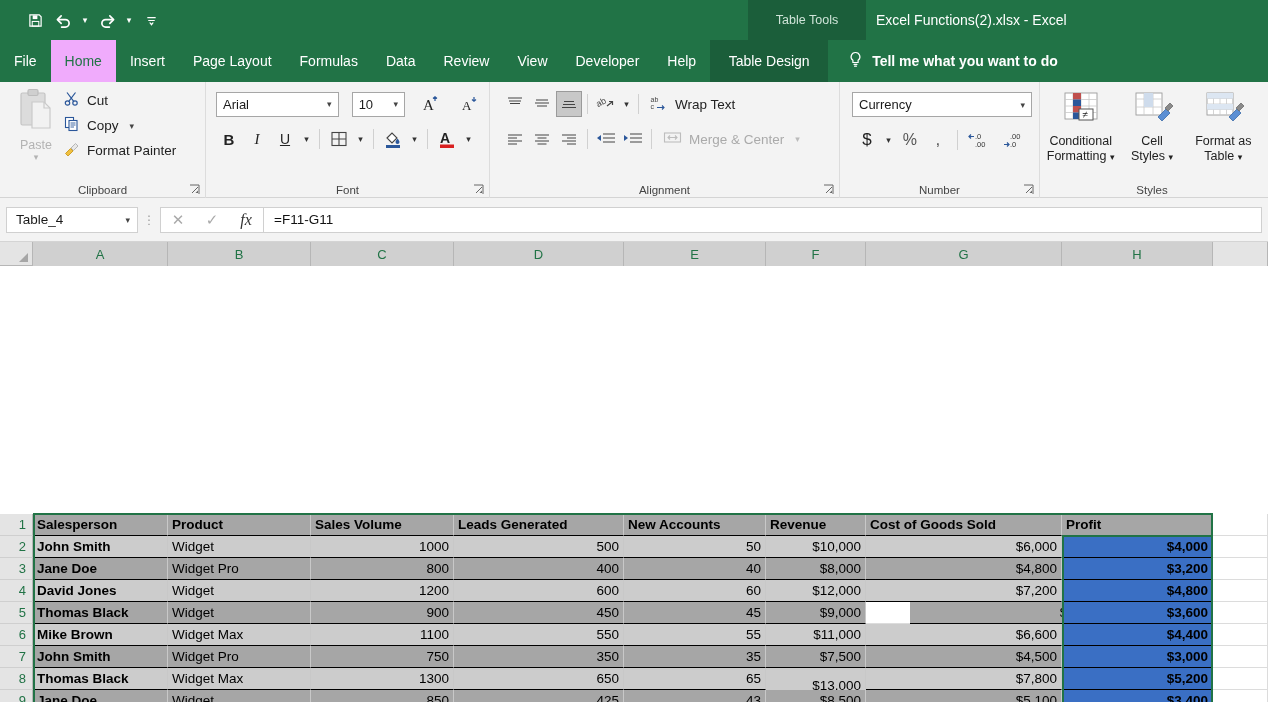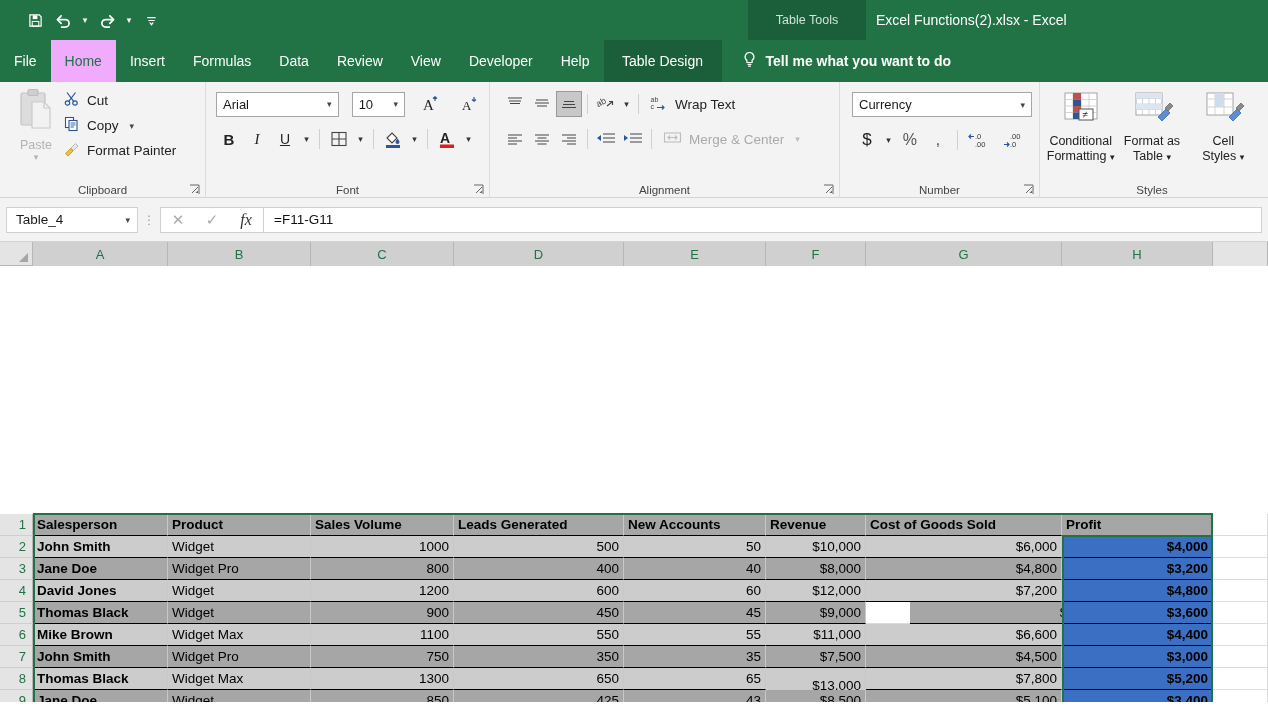--- a/index.html
+++ b/index.html
@@ -308,20 +308,21 @@
     </div>
   </div>
   <div class="tabletools">Table Tools</div>
   <div class="doctitle">Excel Functions(2).xlsx  -  Excel</div>
 </div>
 
 <div class="tabbar">
   <div class="tab">File</div>
   <div class="tab active">Home</div>
   <div class="tab">Insert</div>
+  <div class="tab">Page Layout</div>
   <div class="tab">Formulas</div>
   <div class="tab">Data</div>
   <div class="tab">Review</div>
   <div class="tab">View</div>
   <div class="tab">Developer</div>
   <div class="tab">Help</div>
   <div class="tab contextual">Table Design</div>
   <div class="tellme">
     <span>
       <svg width="15" height="18" viewBox="0 0 15 18">
@@ -602,45 +603,45 @@
             </svg>
         </span>
         <span class="cap">Conditional</span>
         <span class="cap"><span>Formatting</span> <span style="font-size:9px">▾</span></span>
       </div>
       <div class="stylebtn">
         <span>
           <svg width="44" height="38" viewBox="0 0 44 38">
               <g transform="translate(6,2)">
                 <rect x="0" y="0" width="26" height="22" fill="#fff" stroke="#9c9c9c" stroke-width="0.9"></rect>
+                <path d="M8 0v22M17 0v22M0 6h26M0 14h26" stroke="#c9c9c9" stroke-width="0.8"></path>
+                <rect x="8" y="0" width="9" height="14" fill="#cfdcec"></rect>
+                <path d="M22 24l8-8 4 4-8 8z" fill="#5b8fd4" stroke="#3a6ba8" stroke-width="0.8"></path>
+                <path d="M29 15l5-5 3 3-5 5z" fill="#8a8a8a" stroke="#6d6d6d" stroke-width="0.8"></path>
+              </g>
+            </svg>
+        </span>
+        <span class="cap">Cell</span>
+        <span class="cap"><span>Styles</span> <span style="font-size:9px">▾</span></span>
+      </div>
+      <div class="stylebtn">
+        <span>
+          <svg width="44" height="38" viewBox="0 0 44 38">
+              <g transform="translate(6,2)">
+                <rect x="0" y="0" width="26" height="22" fill="#fff" stroke="#9c9c9c" stroke-width="0.9"></rect>
                 <path d="M6.5 0v22M13 0v22M19.5 0v22M0 5.5h26M0 11h26M0 16.5h26" stroke="#c9c9c9" stroke-width="0.8"></path>
                 <rect x="0" y="0" width="26" height="5.5" fill="#dce6f2"></rect>
                 <rect x="0" y="11" width="26" height="5.5" fill="#dce6f2"></rect>
                 <path d="M22 24l8-8 4 4-8 8z" fill="#5b8fd4" stroke="#3a6ba8" stroke-width="0.8"></path>
                 <path d="M29 15l5-5 3 3-5 5z" fill="#8a8a8a" stroke="#6d6d6d" stroke-width="0.8"></path>
               </g>
             </svg>
         </span>
         <span class="cap">Format as</span>
         <span class="cap"><span>Table</span> <span style="font-size:9px">▾</span></span>
-      </div>
-      <div class="stylebtn">
-        <span>
-          <svg width="44" height="38" viewBox="0 0 44 38">
-              <g transform="translate(6,2)">
-                <rect x="0" y="0" width="26" height="22" fill="#fff" stroke="#9c9c9c" stroke-width="0.9"></rect>
-                <path d="M8 0v22M17 0v22M0 6h26M0 14h26" stroke="#c9c9c9" stroke-width="0.8"></path>
-                <rect x="8" y="0" width="9" height="14" fill="#cfdcec"></rect>
-                <path d="M22 24l8-8 4 4-8 8z" fill="#5b8fd4" stroke="#3a6ba8" stroke-width="0.8"></path>
-                <path d="M29 15l5-5 3 3-5 5z" fill="#8a8a8a" stroke="#6d6d6d" stroke-width="0.8"></path>
-              </g>
-            </svg>
-        </span>
-        <span class="cap">Cell</span>
-        <span class="cap"><span>Styles</span> <span style="font-size:9px">▾</span></span>
       </div>
     </div>
     <div class="grp-label">Styles</div>
   </div>
 </div>
 
 <div class="fbar">
   <div class="namebox">
     <span class="val">Table_4</span>
     <span class="dd">▾</span>

